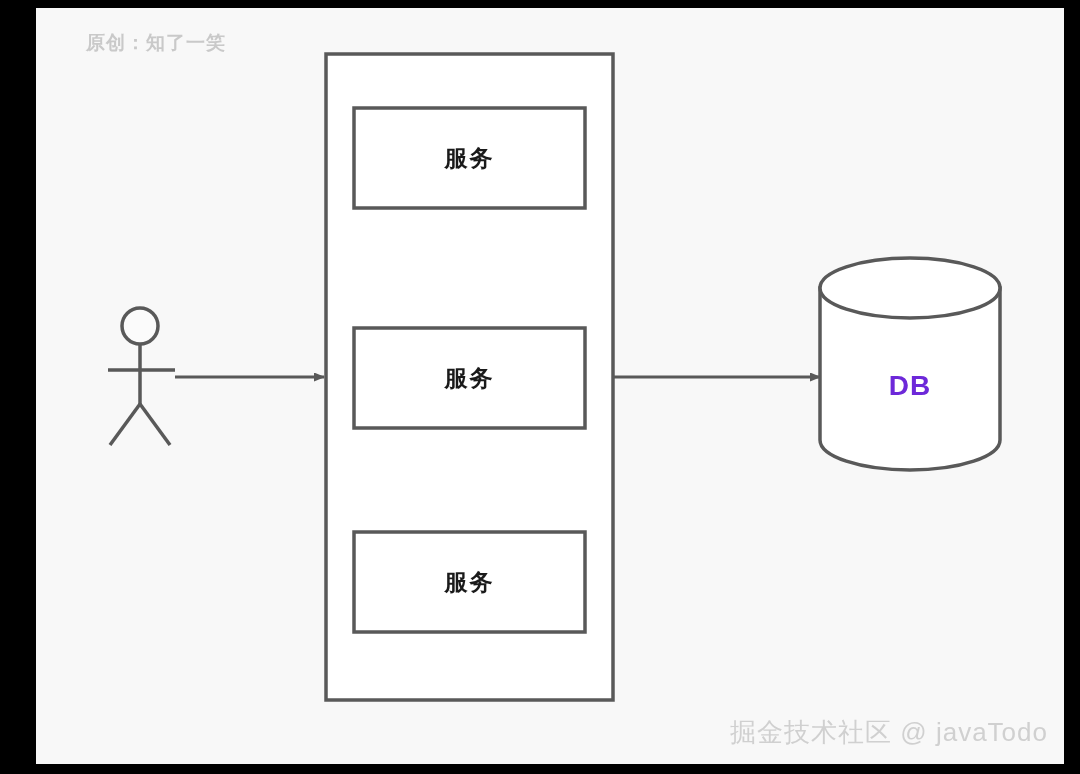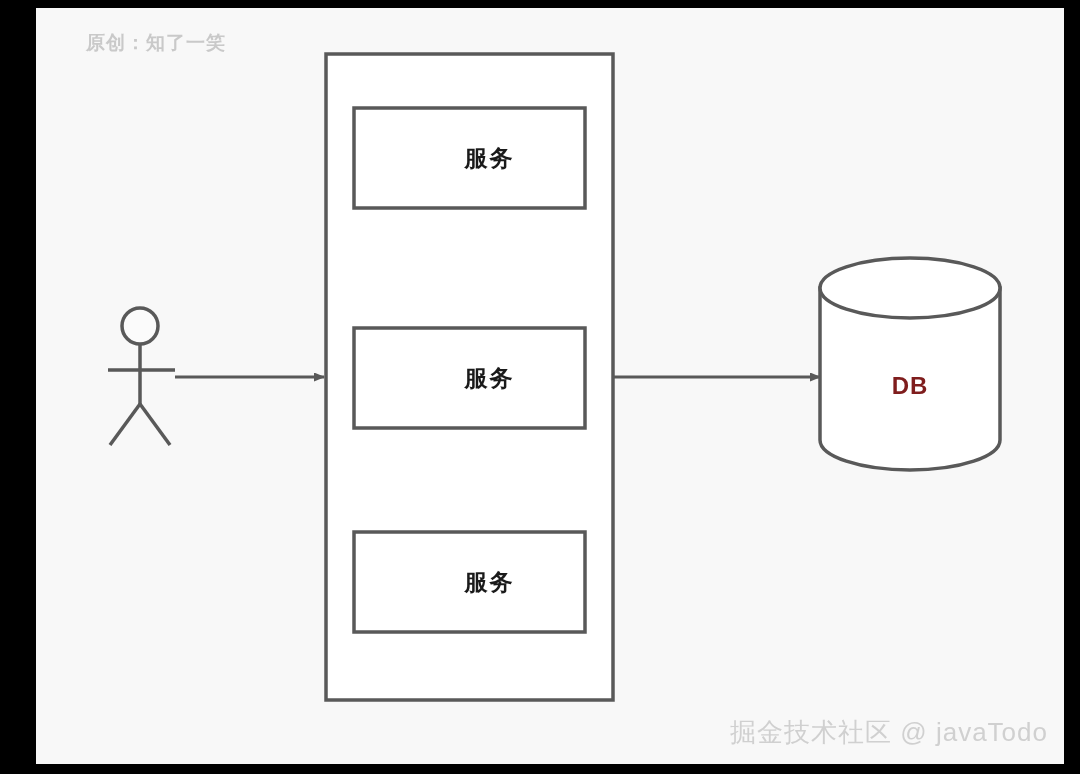--- a/index.html
+++ b/index.html
@@ -58,30 +58,29 @@
   .box-label {
     position: absolute;
     display: flex;
     align-items: center;
     justify-content: center;
     font-size: 23px;
     font-weight: bold;
     color: #1a1a1a;
     letter-spacing: 2px;
     pointer-events: none;
-    margin-left: 20px;
   }
   #svc-label-0 { left: 318px; top: 100px; width: 231px; height: 100px; }
   #svc-label-1 { left: 318px; top: 320px; width: 231px; height: 100px; }
   #svc-label-2 { left: 318px; top: 524px; width: 231px; height: 100px; }
   #db-label {
     position: absolute;
     left: 784px; top: 358px; width: 180px; height: 40px;
     display: flex; align-items: center; justify-content: center;
-    font-size: 24px; font-weight: bold; color: #7f1d1d;
+    font-size: 28px; font-weight: bold; color: #6d28d9;
     letter-spacing: 1px; pointer-events: none;
   }
 </style>
 </head>
 <body>
 
 <div id="frame">
   <div id="canvas">
 
     <div class="wm" id="wm-top">原创：知了一笑</div>

